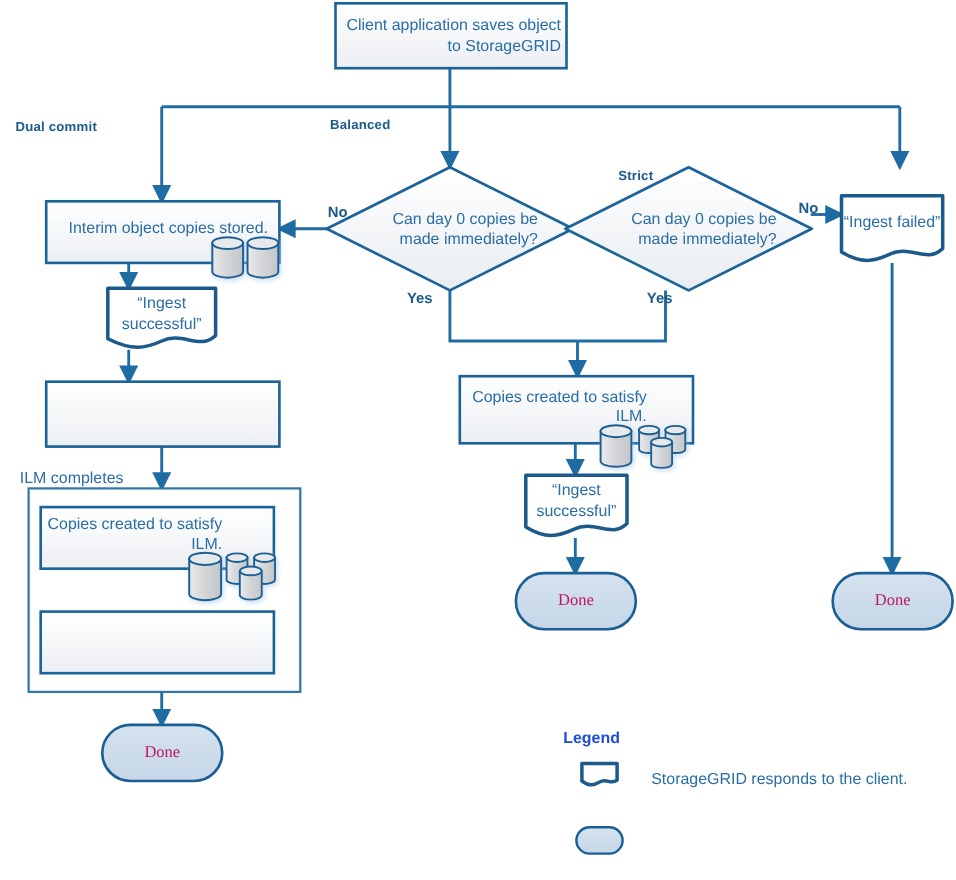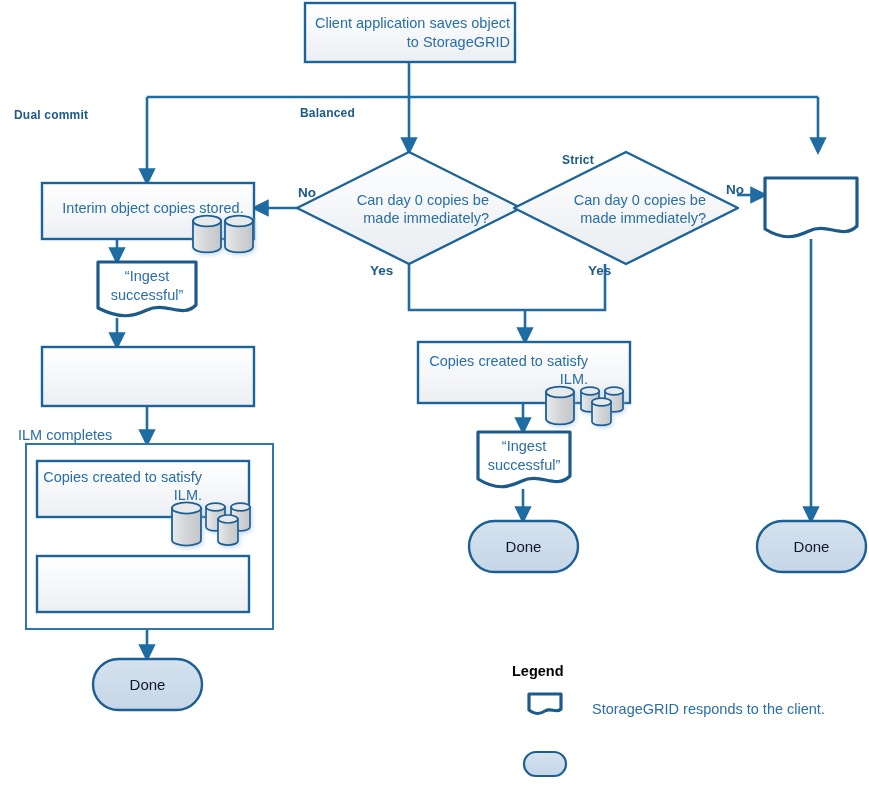--- a/index.html
+++ b/index.html
@@ -21,24 +21,24 @@
     position:absolute;display:flex;align-items:center;justify-content:center;
     text-align:right;font-size:14.5px;color:#2a6ea6;line-height:1.25;
     pointer-events:none;
   }
   .doctext{
     position:absolute;display:flex;align-items:center;justify-content:center;
     text-align:center;font-size:14.5px;color:#2a6ea6;line-height:1.3;
   }
   .donetext{
     position:absolute;display:flex;align-items:center;justify-content:center;
-    text-align:left;font-size:15px;color:#0f172a;
+    text-align:left;font-size:15px;color:#be185d;font-family:Liberation Serif, serif;
   }
   .grouplabel{font-size:14.5px;color:#2a6ea6;white-space:nowrap;}
-  .legend-title{font-size:14.5px;font-weight:bold;color:#000000;}
+  .legend-title{font-size:14.5px;font-weight:bold;color:#1d4ed8;}
   .legend-text{font-size:14.5px;color:#2a6ea6;line-height:1.38;}
 </style>
 </head>
 <body>
 
 <div id="canvas">
 
   <svg class="svg-layer" viewBox="0 0 869 800" xmlns="http://www.w3.org/2000/svg">
     <defs>
       <linearGradient id="boxgrad" x1="0" y1="0" x2="0" y2="1">
@@ -217,19 +217,20 @@
   <div class="boxtext" style="left:546px;top:190px;width:160px;height:38px;">Can  day 0 copies be made immediately?</div>
   <div class="lbl yesno" style="left:726px;top:182px;">No</div>
   <div class="lbl yesno" style="left:588px;top:263px;">Yes</div>
 
   <div class="boxtext" style="left:423px;top:345px;width:165px;height:50px;">Copies created to satisfy ILM.</div>
 
   <div class="doctext" style="left:478px;top:434px;width:92px;height:44px;">“Ingest successful”</div>
 
   <div class="donetext" style="left:469px;top:521px;width:109px;height:51px;">Done</div>
 
+  <div class="doctext" style="left:765px;top:180px;width:92px;height:44px;">“Ingest failed”</div>
 
   <div class="donetext" style="left:757px;top:521px;width:109px;height:51px;">Done</div>
 
   <div class="lbl legend-title" style="left:512px;top:663px;">Legend</div>
   <div class="lbl legend-text" style="left:592px;top:699px;width:290px;">StorageGRID responds to the client.</div>
 
 </div>
 
 </body></html>

